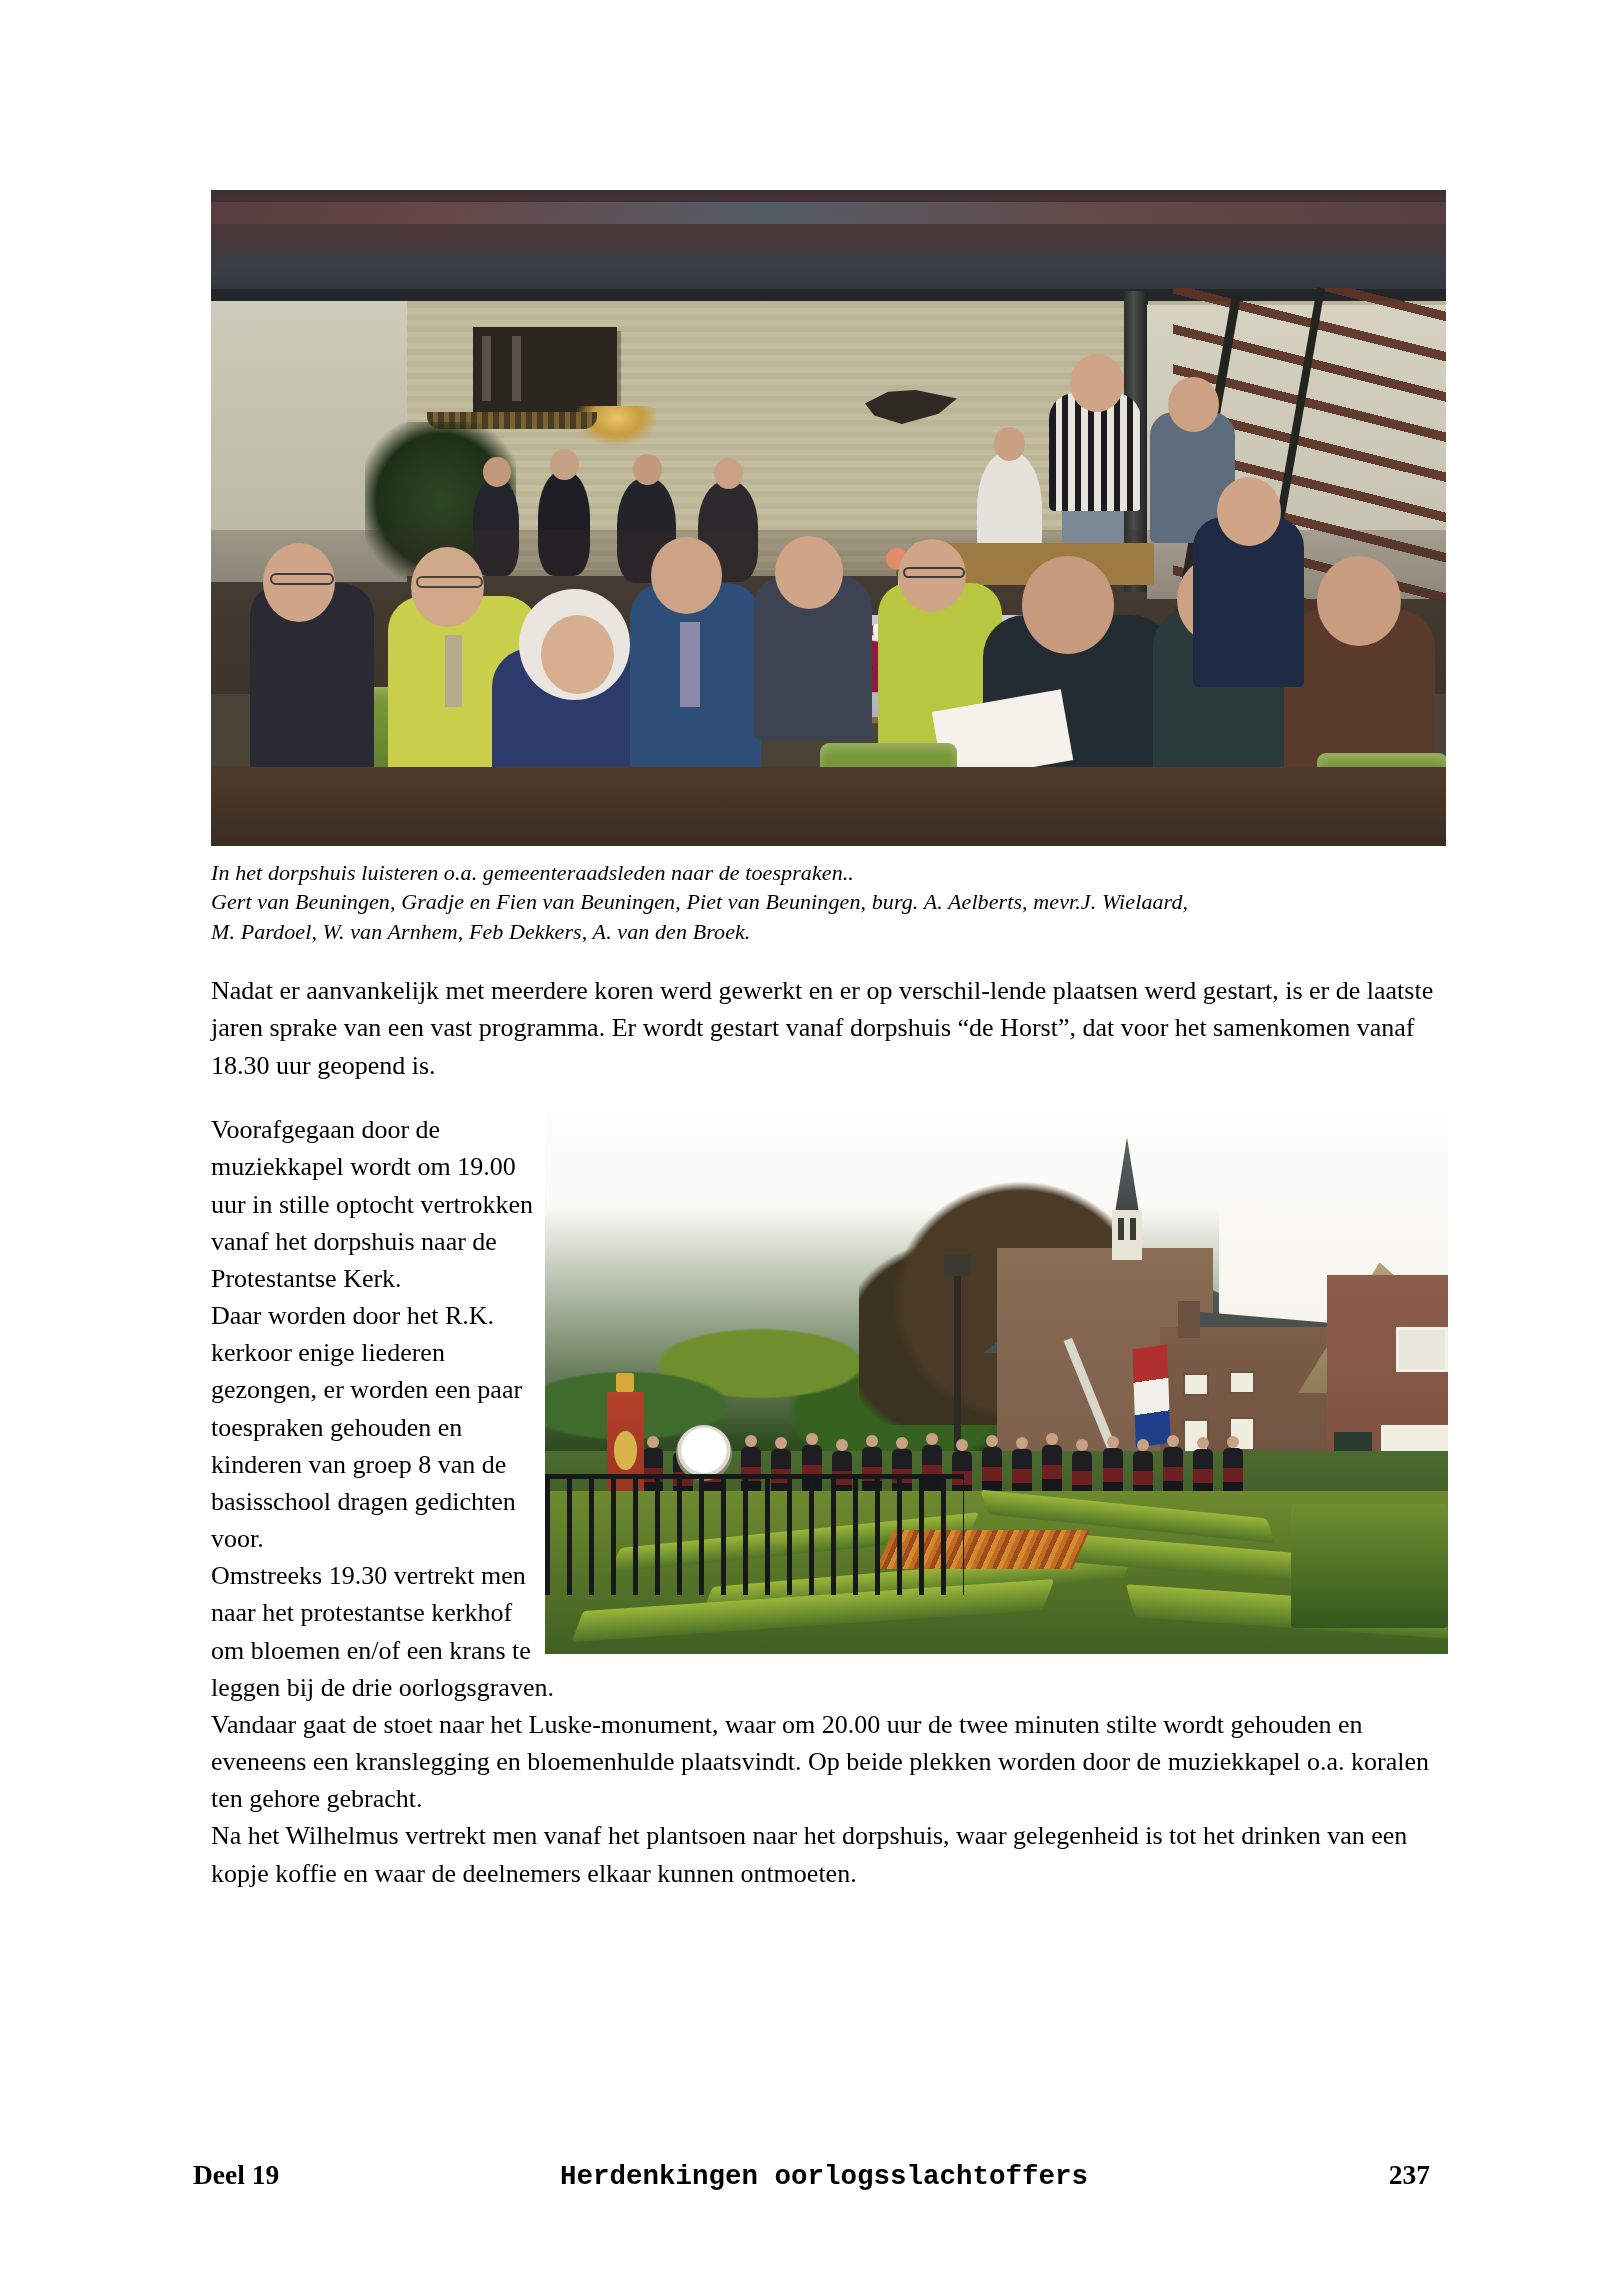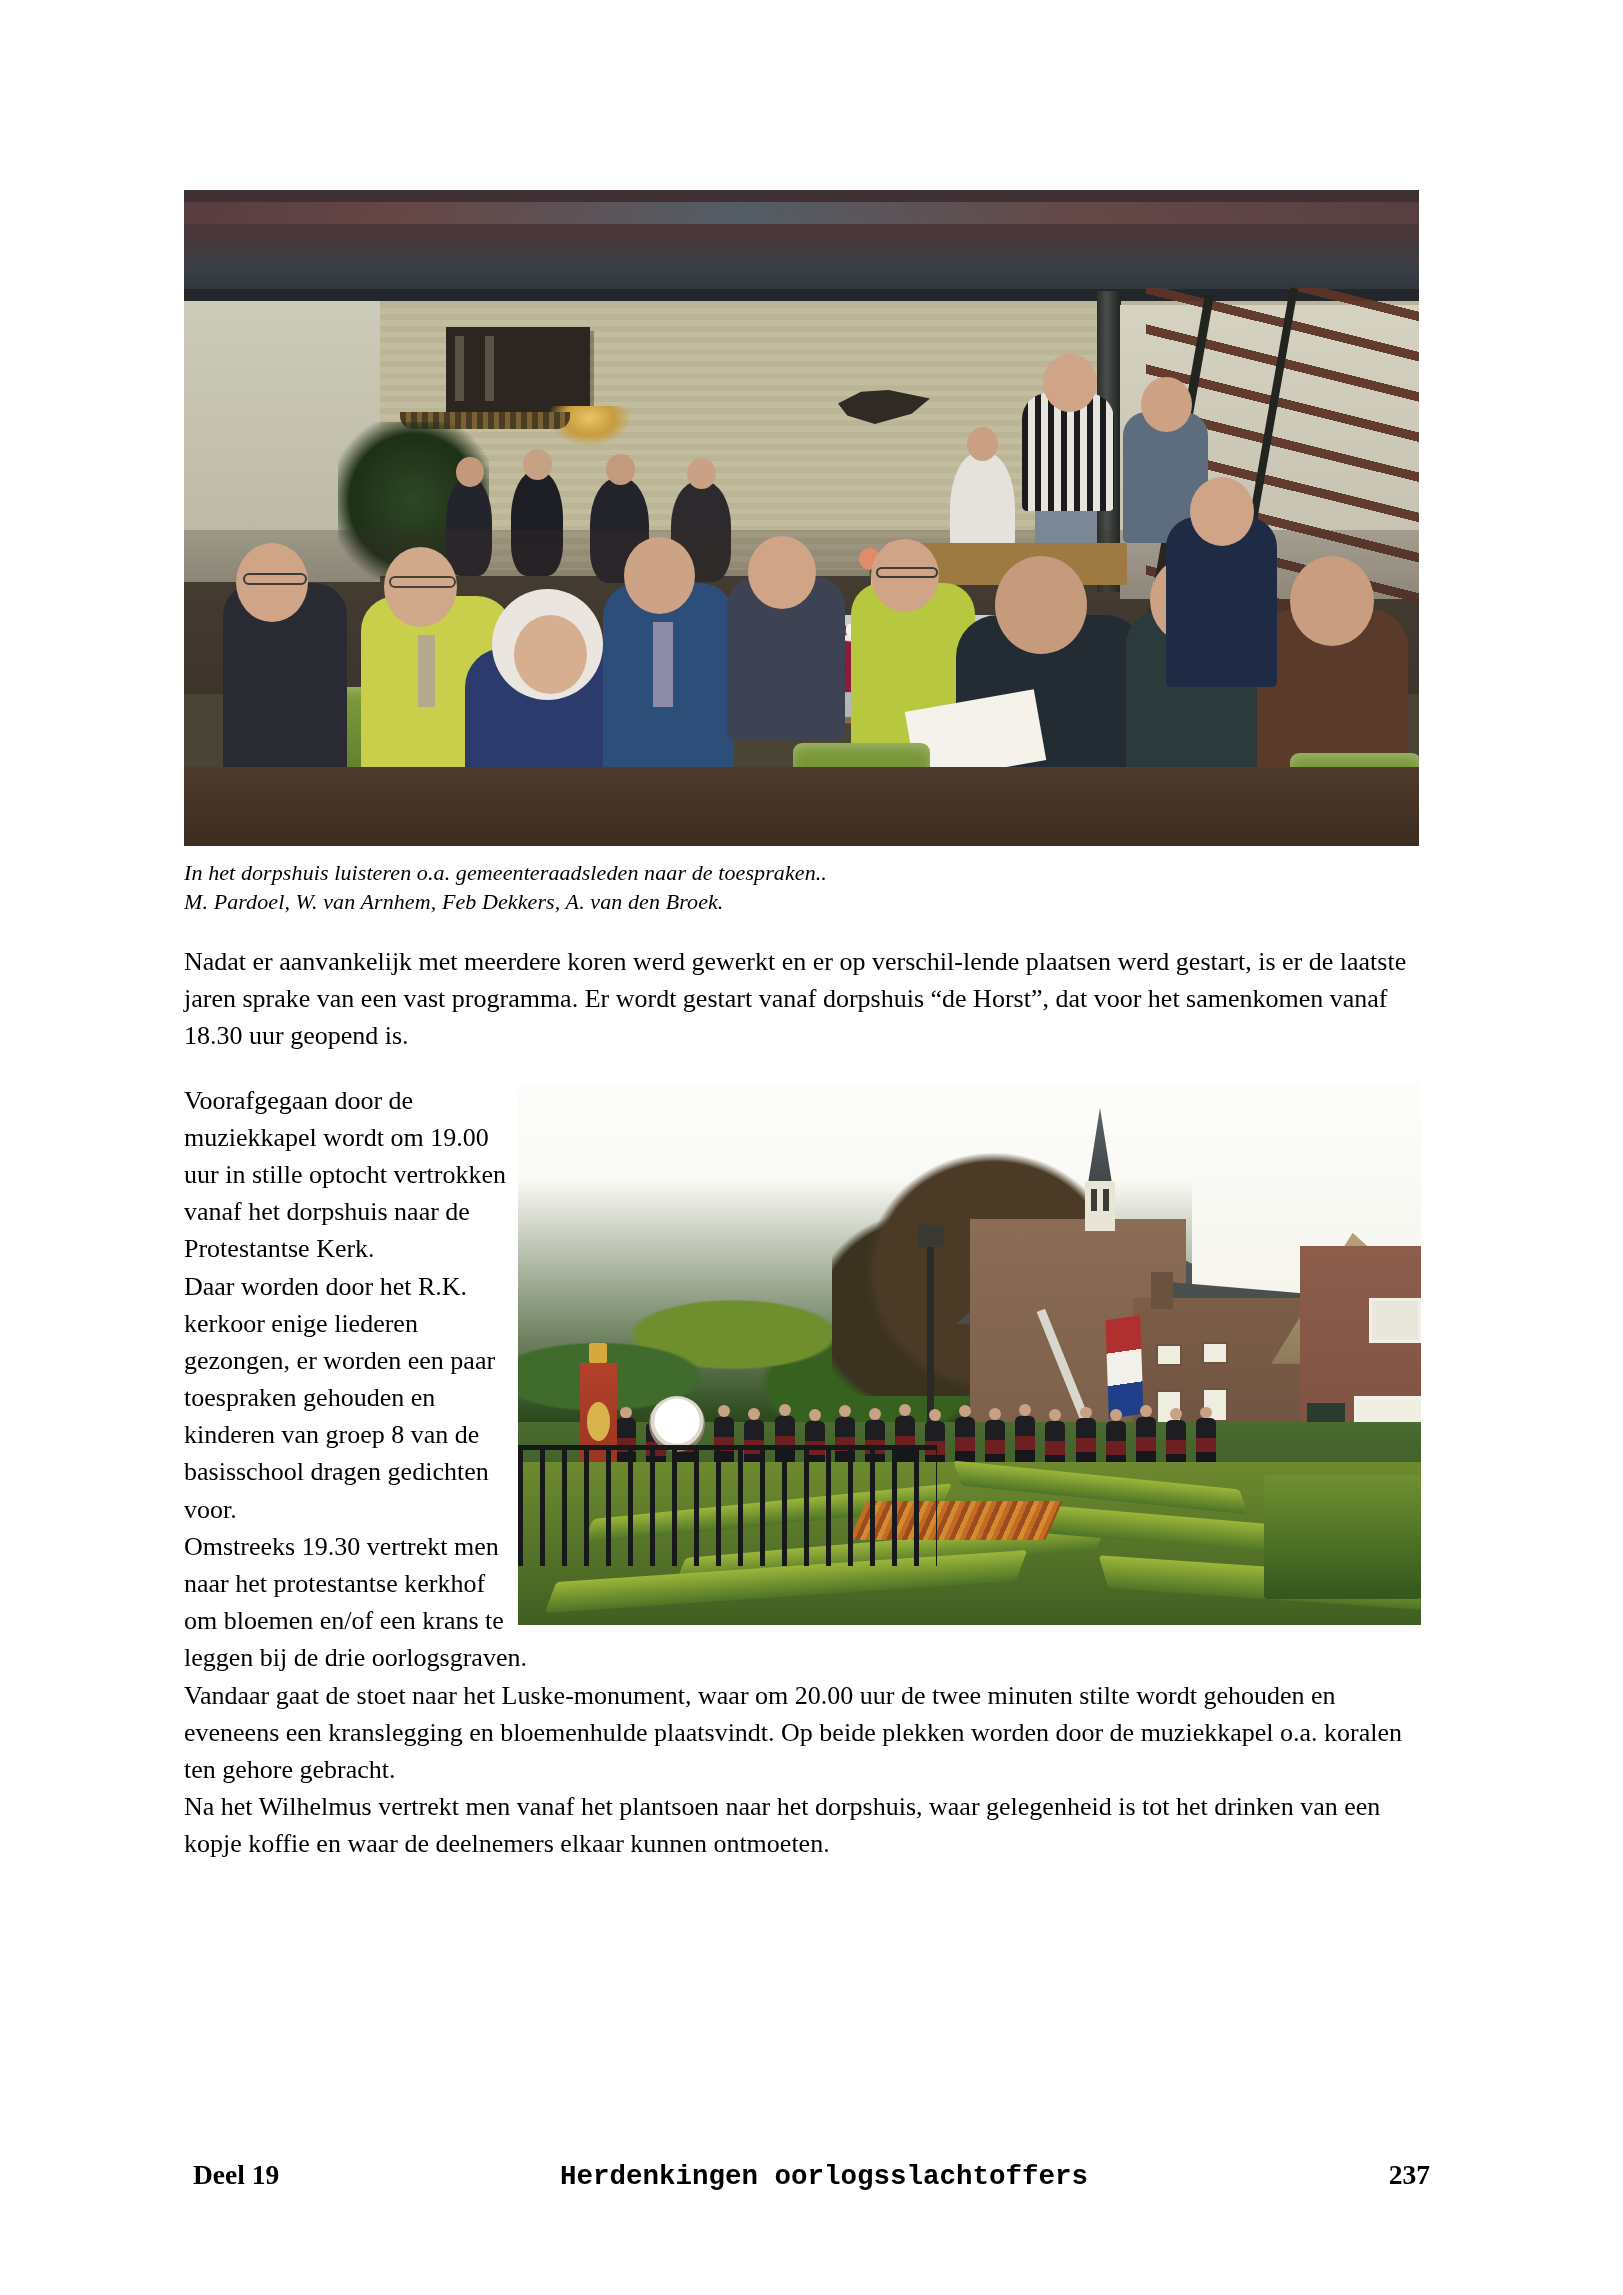--- a/index.html
+++ b/index.html
@@ -19,21 +19,21 @@
   .page {
     position: absolute;
     left: 0; top: 0;
     width: 1623px;
     height: 2295px;
     background: #fff;
   }
 
   .content {
     position: absolute;
-    left: 184px;
+    left: 211px;
     top: 190px;
     width: 1237px;
   }
 
   
   .photo1 {
     position: relative;
     width: 1235px;
     height: 656px;
     overflow: hidden;
@@ -485,20 +485,21 @@
       <div class="pr" style="left:982px;top:327px;width:111px;height:170px;background:#1f2b44;border-radius:30px 30px 5.2px 5.2px;"></div>
       <div class="head" style="left:1006px;top:287px;width:64px;height:69px;background:#cfa487;"></div>
 
       <div class="chair" style="left:609px;top:553px;width:137px;height:101px;"></div>
       <div class="chair" style="left:1106px;top:563px;width:131px;height:93px;"></div>
       <div class="p1-floor"></div>
     </div>
 
     <div class="caption">
       <div>In het dorpshuis luisteren o.a.  gemeenteraadsleden  naar de toespraken..</div>
+      <div>Gert van Beuningen, Gradje en Fien van Beuningen, Piet van Beuningen, burg. A. Aelberts, mevr.J. Wielaard,</div>
       <div>M. Pardoel, W. van Arnhem, Feb Dekkers, A. van den Broek.</div>
     </div>
 
 
     <p class="body-para">Nadat er aanvankelijk met meerdere koren werd gewerkt en er op verschil-lende plaatsen werd gestart, is er de laatste jaren sprake van een vast programma. Er wordt gestart vanaf dorpshuis “de Horst”, dat voor het samenkomen vanaf 18.30 uur geopend is.</p>
 
     <div class="wrap-section clearfix">
 
       <div class="photo2" role="img">
         <div class="p2-sky"></div>

